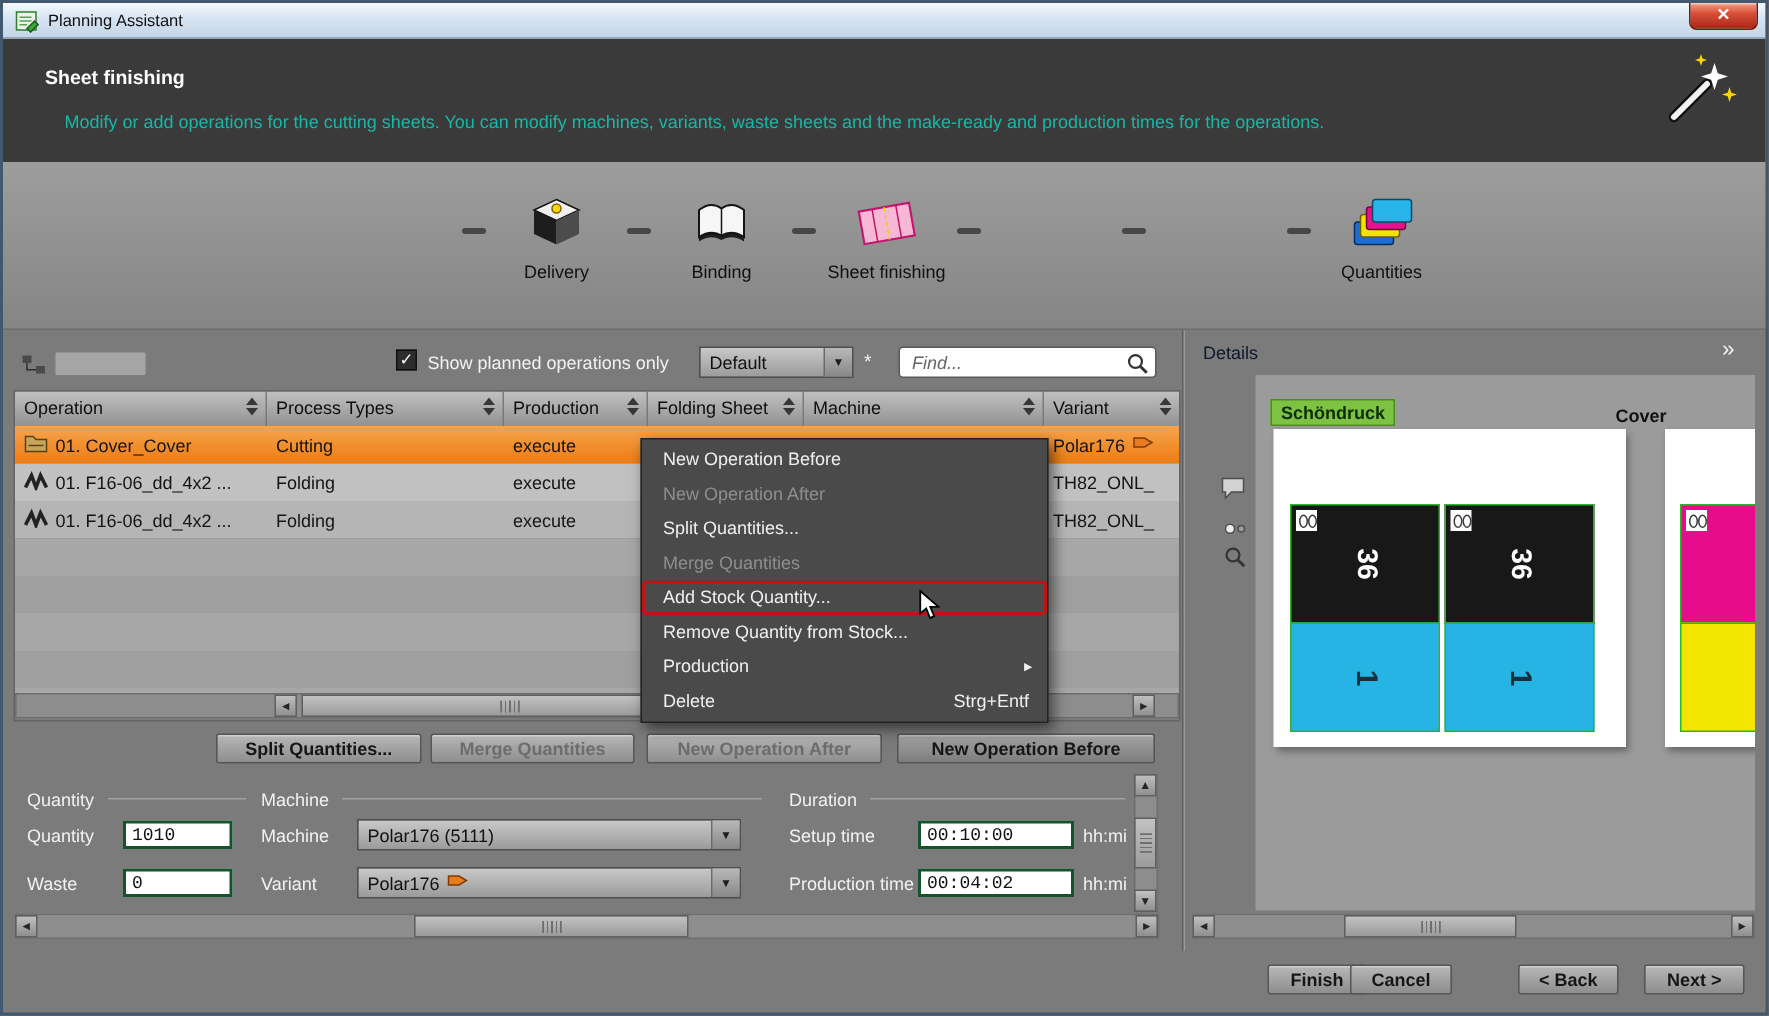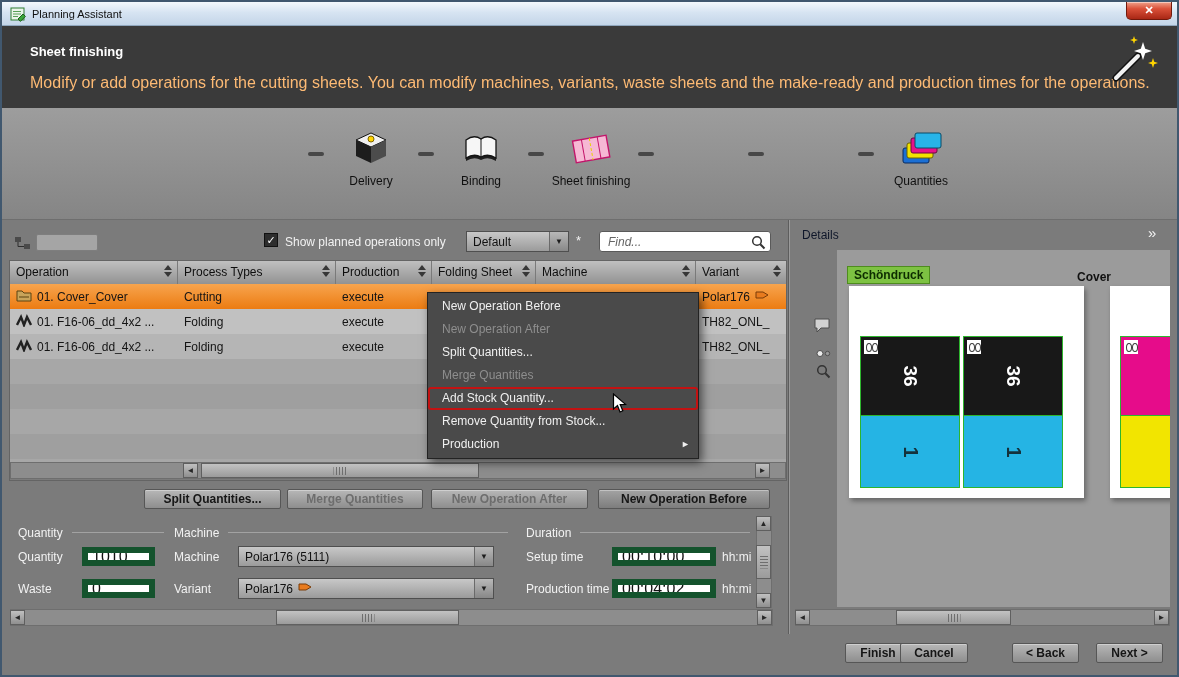--- a/index.html
+++ b/index.html
@@ -14,21 +14,21 @@
   .title-icon { width:16px; height:16px; margin-right:6px; }
   .title-text { font-size:11px; color:#101010; }
   .close-btn { position:absolute; right:5px; top:0; width:46px; height:18px;
     background:linear-gradient(#efa28b,#da5038 40%,#a92715); border:1px solid #72190c; border-top:none;
     border-radius:0 0 5px 5px; color:#fff; text-align:center; line-height:16px; font-size:11px; font-weight:bold;
     box-shadow:inset 0 1px 0 rgba(255,255,255,.45); cursor:default; }
 
   
   .app-header { position:absolute; left:0; top:24px; width:100%; height:82px; background:#3a3a3a; }
   .app-header .h-title { position:absolute; left:28px; top:18px; font-size:13px; font-weight:bold; color:#fff; }
-  .app-header .h-desc { position:absolute; left:28px; top:48px; font-size:16px; color:#fdba74; }
+  .app-header .h-desc { position:absolute; left:41px; top:48px; font-size:12px; color:#14b8a6; }
   .wand { position:absolute; right:16px; top:8px; }
 
   
   .steps { position:absolute; left:0; top:106px; width:100%; height:112px;
     background:linear-gradient(#9d9d9d,#858585); border-bottom:1px solid #6e6e6e; }
   .step { position:absolute; top:18px; width:84px; text-align:center; cursor:default; }
   .step .icon-box { width:44px; height:44px; margin:0 auto; }
   .step .s-label { margin-top:5px; font-size:12px; color:#101010; line-height:1.15; }
   .connector { position:absolute; top:44px; width:16px; height:4px; background:#474747; border-radius:2px; }
 
@@ -88,22 +88,22 @@
   .btn { position:absolute; height:20px; background:linear-gradient(#b7b7b7,#8e8e8e); border:1px solid #565656;
     border-radius:2px; font-size:12px; font-weight:bold; color:#161616; text-align:center; line-height:18px;
     box-shadow:inset 0 1px 0 rgba(255,255,255,.35); cursor:default; white-space:nowrap; overflow:hidden; }
   .btn.disabled { color:#6d6d6d; }
   .btn.dark { background:linear-gradient(#a3a3a3,#7d7d7d); }
 
   
   .g-title { position:absolute; font-size:12px; color:#f2f2f2; }
   .g-line { position:absolute; height:1px; background:#a2a2a2; }
   .f-label { position:absolute; font-size:12px; color:#f2f2f2; white-space:nowrap; }
-  .field { position:absolute; height:19px; background:#fff; border:6px solid #14532d; font-size:16px;
-    color:#111; padding:0 4px; font-family:Liberation Sans, sans-serif; }
+  .field { position:absolute; height:19px; background:#fff; border:2px solid #14532d; font-size:12px;
+    color:#111; padding:0 4px; font-family:Liberation Mono, monospace; }
   .unit { position:absolute; font-size:12px; color:#f2f2f2; }
 
   
   .v-divider { position:absolute; left:786px; top:218px; width:2px; height:414px; background:#5d5d5d; border-right:1px solid #9a9a9a; }
   .details-title { position:absolute; left:800px; top:226px; font-size:12px; color:#0f172a; }
   .details-expand { position:absolute; left:1146px; top:222px; font-size:15px; color:#f2f2f2; }
   .side-icon { position:absolute; }
   .preview { position:absolute; left:835px; top:248px; width:333px; height:357px; background:#9b9b9b; overflow:hidden; }
   .badge { position:absolute; left:10px; top:16px; background:#7dc242; border:1px solid #4e8c1e;
     color:#0d2d00; font-size:12px; font-weight:bold; padding:1px 6px; }
@@ -469,20 +469,24 @@
     <div class="mi">New Operation Before</div>
     <div class="mi disabled">New Operation After</div>
     <div class="mi">Split Quantities...</div>
     <div class="mi disabled">Merge Quantities</div>
     <div class="mi highlighted">Add Stock Quantity...</div>
     <div class="mi">Remove Quantity from Stock...</div>
     <div class="mi">
       <span>Production</span>
       <span class="sub-arrow">►</span>
     </div>
+    <div class="mi">
+      <span>Delete</span>
+      <span class="shortcut">Strg+Entf</span>
+    </div>
   </div>
 
   <span class="cursor">
     <svg width="15" height="21" viewBox="0 0 15 21">
         <path d="M1.5 1 L1.5 16 L5.5 12.6 L8 19 L10.8 17.8 L8.2 11.6 L13.5 11.4 Z" fill="#fff" stroke="#000" stroke-width="1.2"></path>
       </svg>
   </span>
 
 </div>
 

